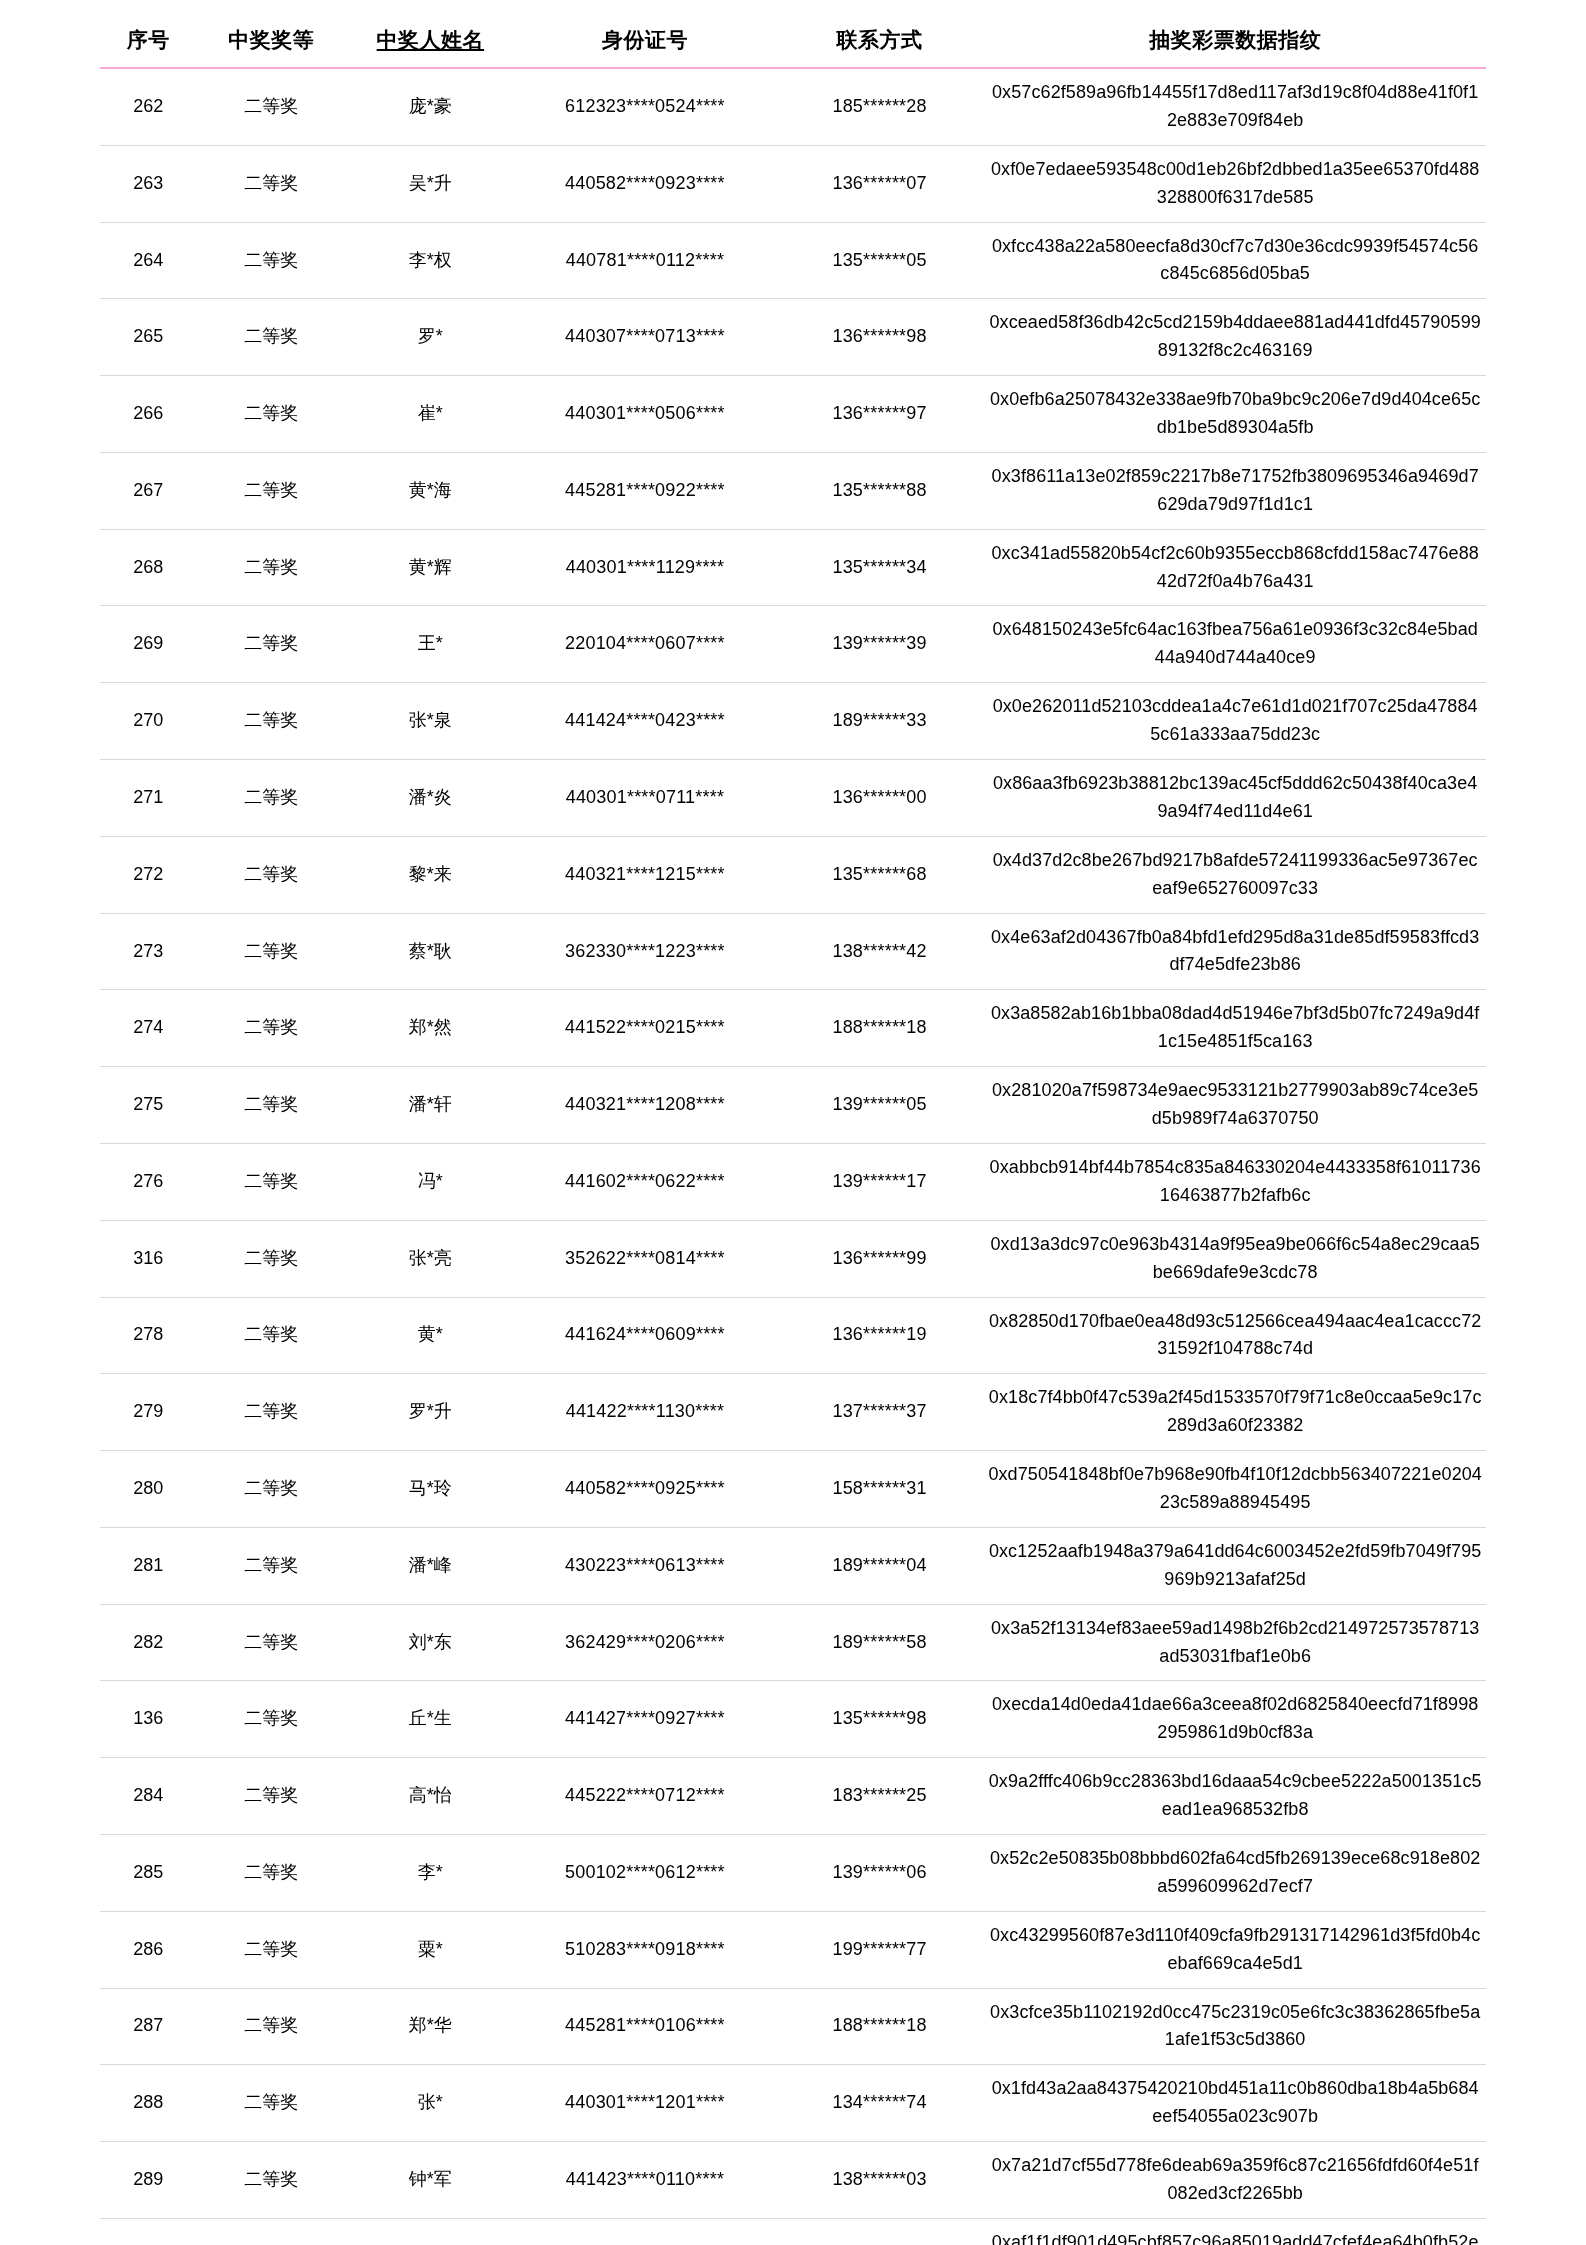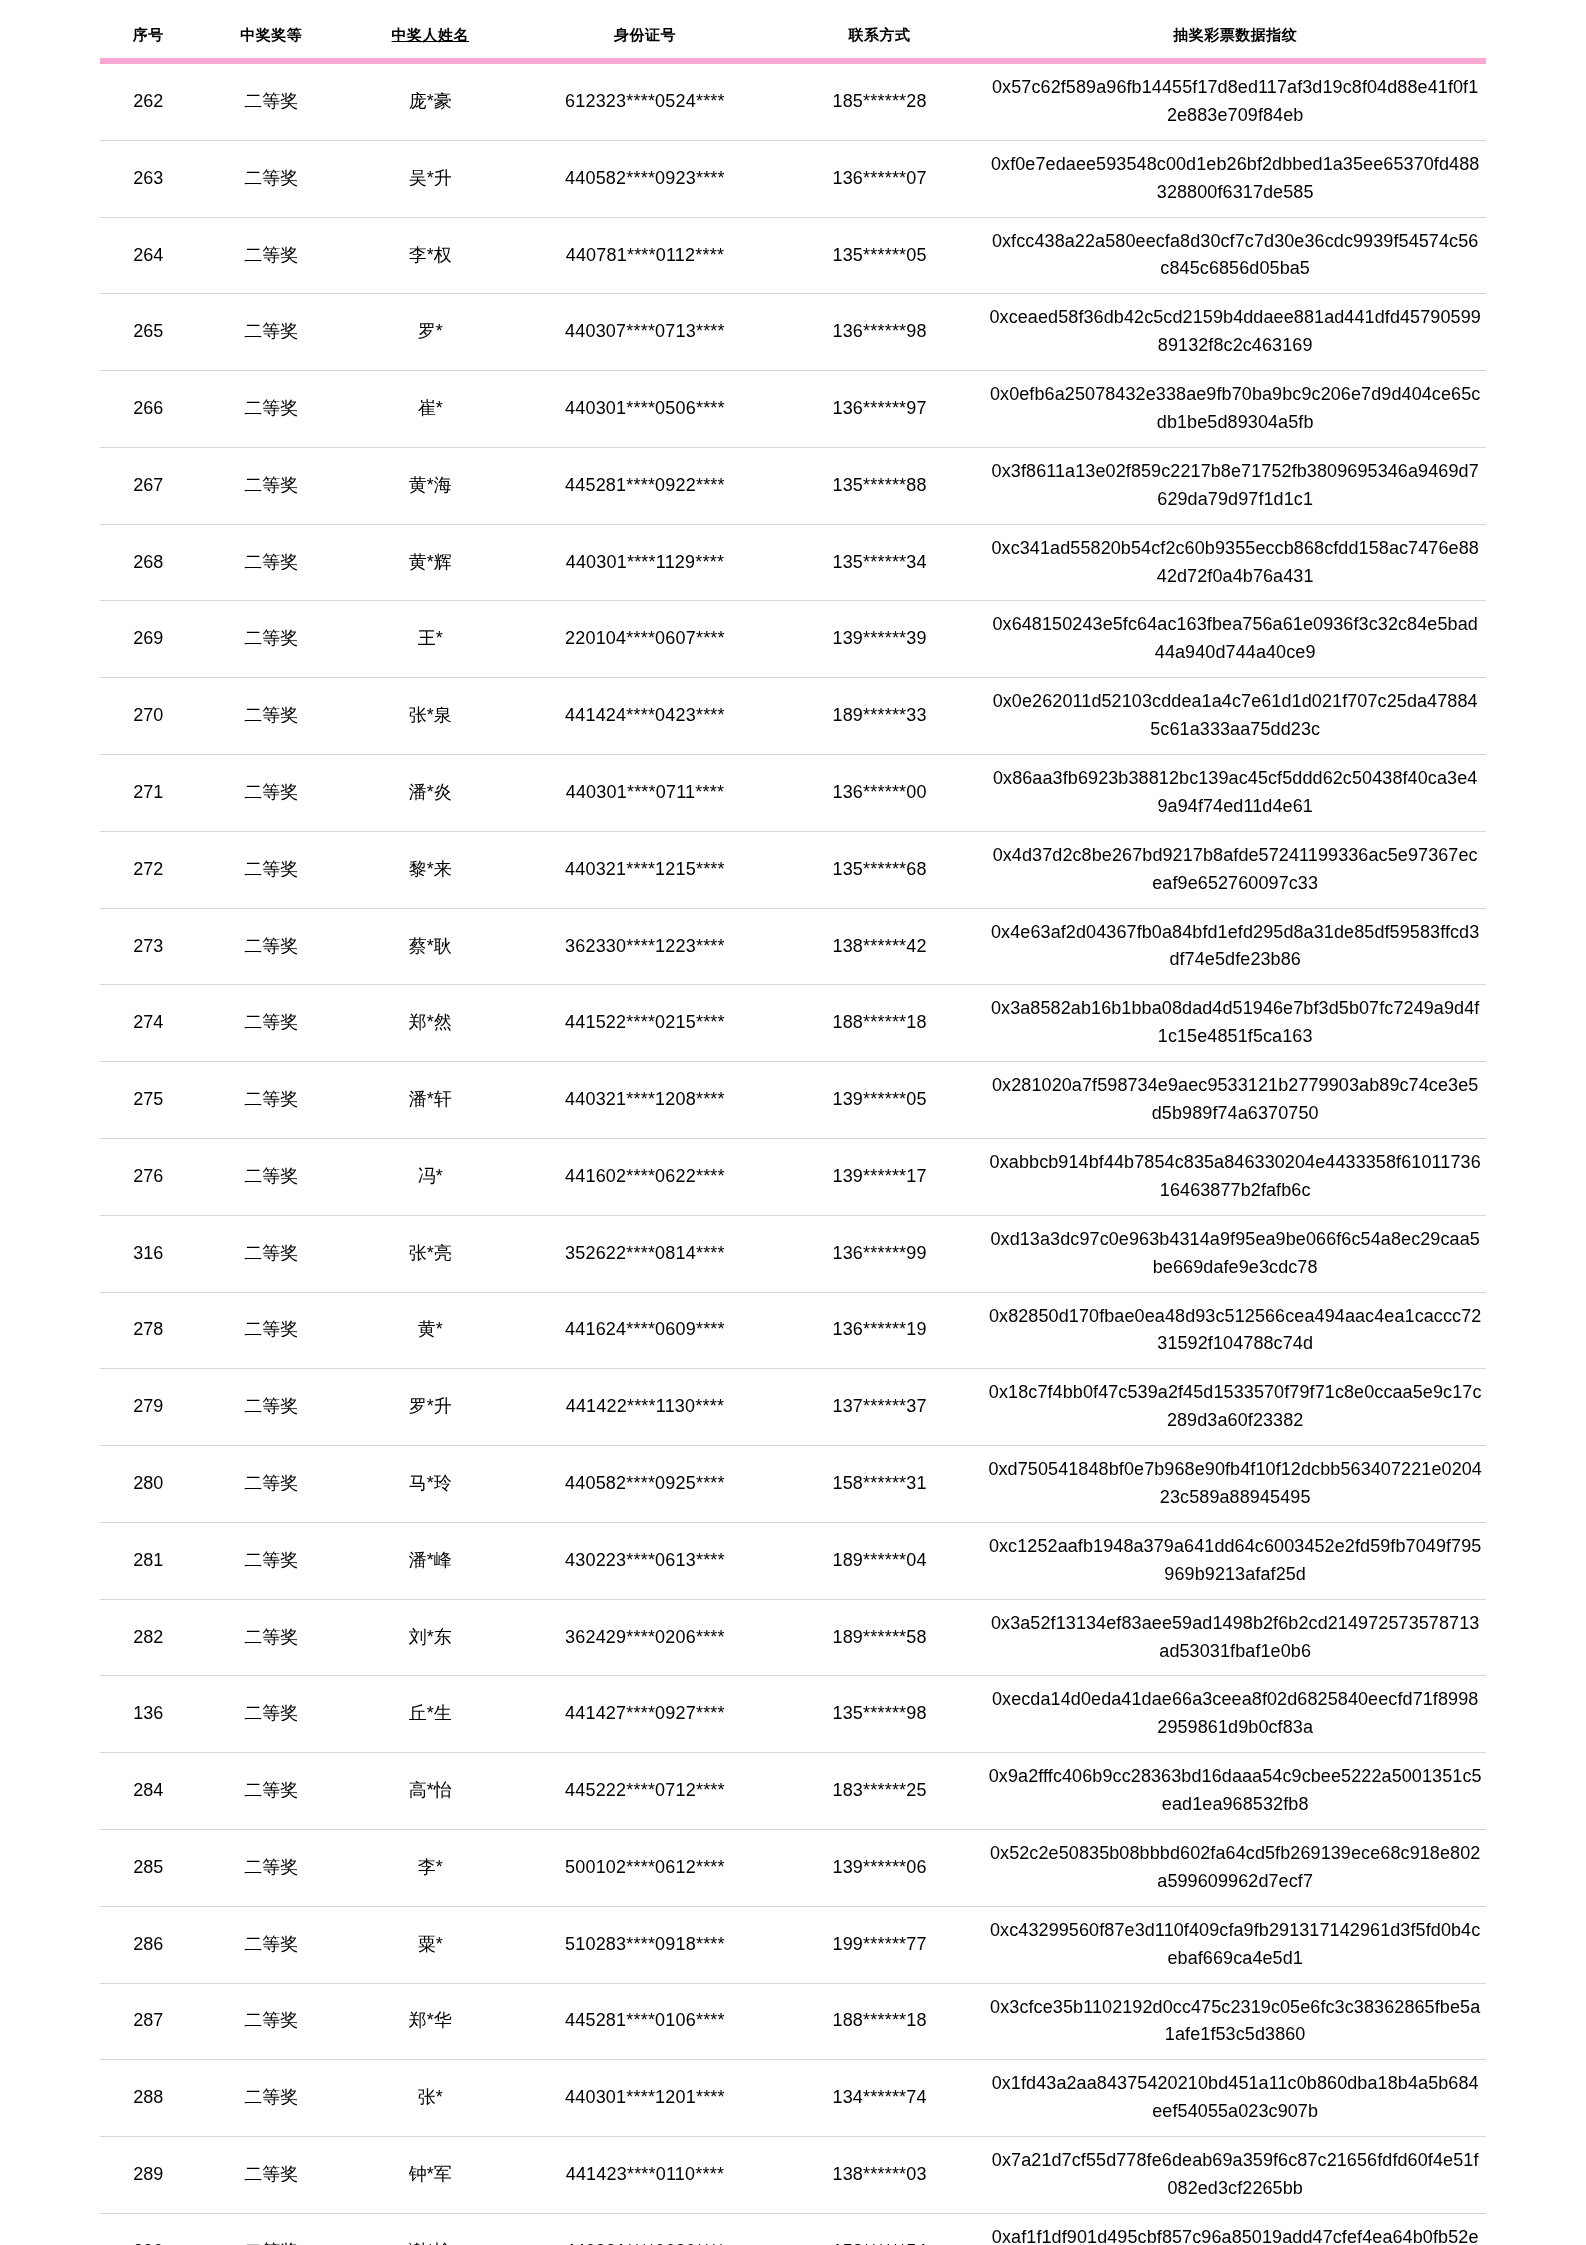--- a/index.html
+++ b/index.html
@@ -20,24 +20,24 @@
     box-sizing: border-box;
     padding: 14px 100px 0 100px;
     position: relative;
   }
   table.lottery {
     width: 100%;
     border-collapse: collapse;
     table-layout: fixed;
   }
   table.lottery thead th {
-    font-size: 15px;
+    font-size: 21px;
     font-weight: bold;
     padding: 12px 4px 13px 4px;
-    border-bottom: 6px solid #f9a8d4;
+    border-bottom: 2px solid #f9a8d4;
     text-align: center;
     vertical-align: middle;
     letter-spacing: 0.5px;
   }
   table.lottery thead th.col-seq { width: 88px; }
   table.lottery thead th.col-prize { width: 140px; }
   table.lottery thead th.col-name { width: 160px; text-decoration: underline; }
   table.lottery thead th.col-id { width: 250px; }
   table.lottery thead th.col-phone { width: 200px; }
   table.lottery thead th.col-hash { width: 490px; }

